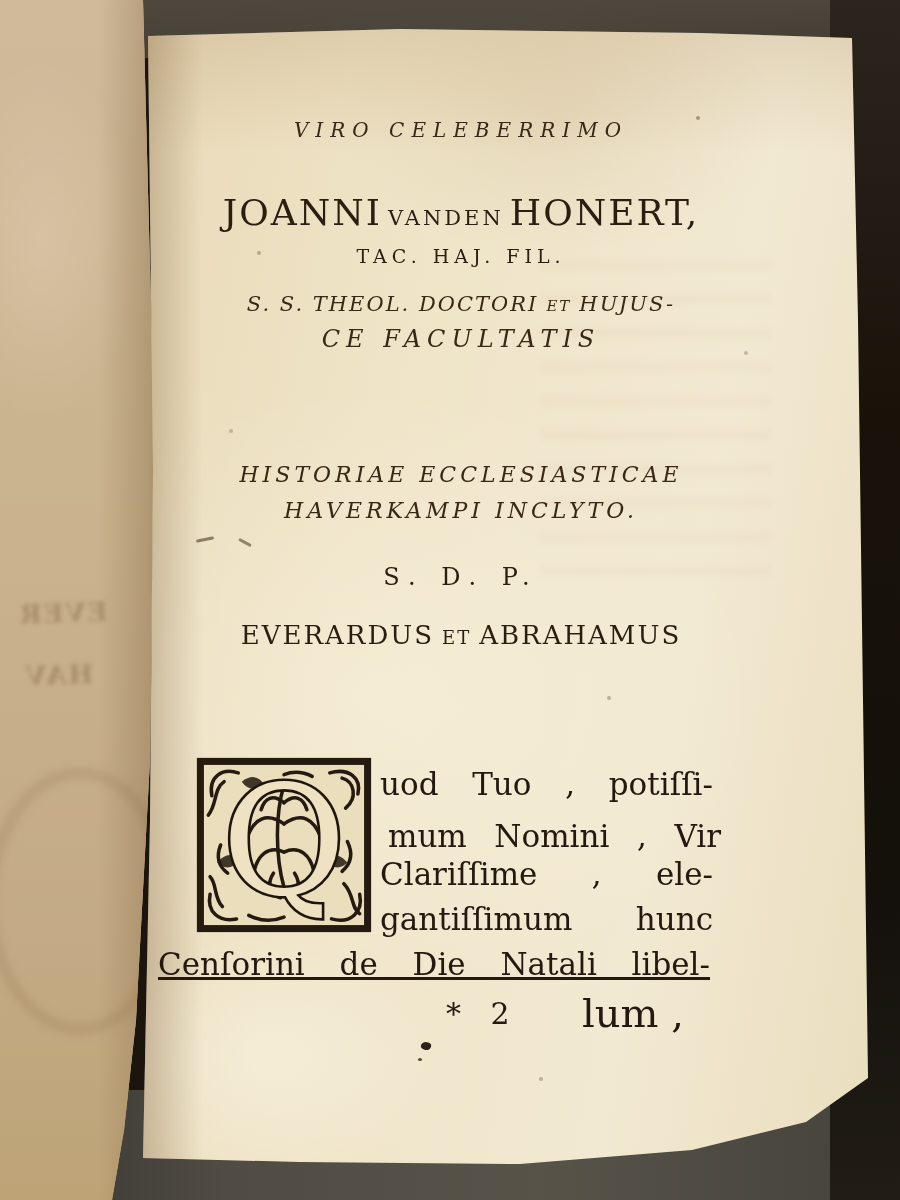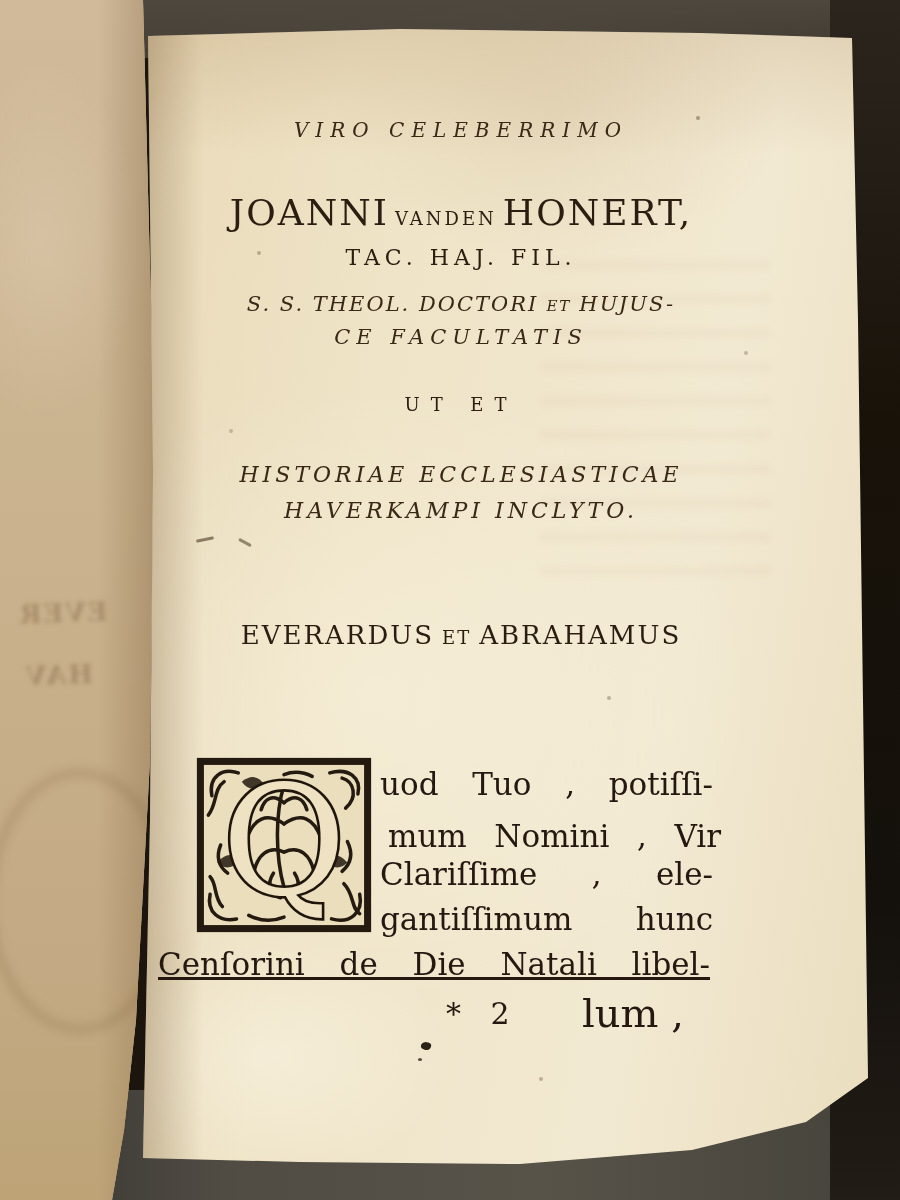--- a/index.html
+++ b/index.html
@@ -46,24 +46,24 @@
   .main-page-leftshade{left:143px;top:0;width:60px;height:1200px;
     background:linear-gradient(to right,rgba(110,80,45,.30),rgba(110,80,45,0));}
   .showthrough-col{left:540px;top:260px;width:230px;height:320px;opacity:.5;filter:blur(3px);
     background:repeating-linear-gradient(to bottom,rgba(150,105,60,.08) 0 10px,rgba(150,105,60,0) 10px 34px);}
   
   .ink{color:#2b1d10;}
   .ink-it{color:#3a2817;}
   .center-col{left:155px;width:612px;text-align:center;white-space:nowrap;margin-top:16px;}
   .honorific{top:102px;font-style:italic;font-size:20px;letter-spacing:7px;}
   .name-line{top:176px;font-size:36px;letter-spacing:2px;}
-  .name-particle{font-variant:small-caps;font-size:26px;letter-spacing:3px;padding:0 6px;}
-  .patronymic{top:229px;font-size:22px;letter-spacing:5px;}
+  .name-particle{font-variant:small-caps;font-size:30px;letter-spacing:3px;padding:0 6px;}
+  .patronymic{top:229px;font-size:19px;letter-spacing:5px;}
   .titles1{top:276px;font-style:italic;font-size:21px;letter-spacing:2px;}
-  .titles2{top:309px;font-style:italic;font-size:21px;letter-spacing:6px;}
+  .titles2{top:309px;font-style:italic;font-size:24px;letter-spacing:6px;}
   .sc{font-variant:small-caps;letter-spacing:2px;}
   .connector{top:378px;font-size:18px;letter-spacing:11px;}
   .prof1{top:446px;font-style:italic;font-size:22px;letter-spacing:4px;}
   .prof2{top:482px;font-style:italic;font-size:22px;letter-spacing:4px;}
   .salutation{top:547px;font-size:24px;letter-spacing:9px;}
   .ded1{top:604px;font-size:26px;letter-spacing:2px;}
   .ded2{top:645px;font-size:26px;letter-spacing:4px;}
   .ded-sc{font-variant:small-caps;letter-spacing:4px;}
   .et-gap{padding:0 8px;}
   
@@ -112,25 +112,25 @@
   <div class="abs center-col honorific ink-it">VIRO CELEBERRIMO</div>
 
   <div class="abs center-col name-line ink"><span>JOANNI</span><span class="name-particle">vanden</span><span>HONERT,</span></div>
 
   <div class="abs center-col patronymic ink">TAC. HAJ. FIL.</div>
 
   <div class="abs center-col titles1 ink-it"><span>S. S. THEOL. DOCTORI</span><span class="sc et-gap">et</span><span>HUJUS-</span></div>
 
   <div class="abs center-col titles2 ink-it">CE FACULTATIS</div>
 
-  <div class="abs center-col connector ink">UT ET</div>
 
   <div class="abs center-col prof1 ink-it">HISTORIAE ECCLESIASTICAE</div>
   <div class="abs center-col prof2 ink-it">HAVERKAMPI INCLYTO.</div>
 
+  <div class="abs center-col salutation ink">S. D. P.</div>
 
   <div class="abs center-col ded1 ink"><span>EVERARDUS</span><span class="sc et-gap">et</span><span>ABRAHAMUS</span></div>
 
 
   <div class="abs initial-block">
     <svg width="176" height="176" viewBox="0 0 100 100">
       <rect x="2.5" y="2.5" width="95" height="95" fill="#ebdebd" stroke="#241a10" stroke-width="4"></rect>
       <g fill="none" stroke="#241a10" stroke-width="2" stroke-linecap="round">
         <path d="M9,22 C7,11 15,6 24,9"></path>
           <path d="M7,33 C12,27 10,18 16,14"></path>

